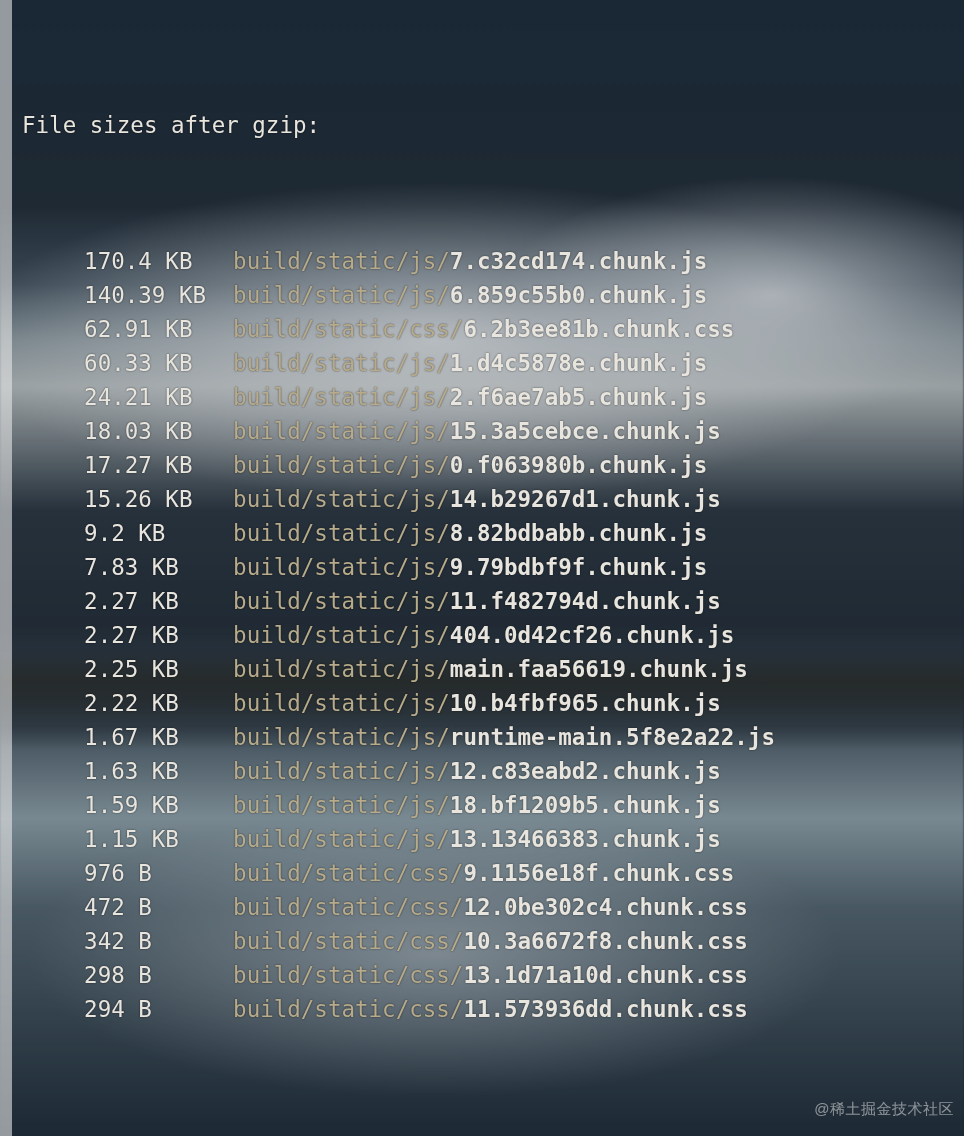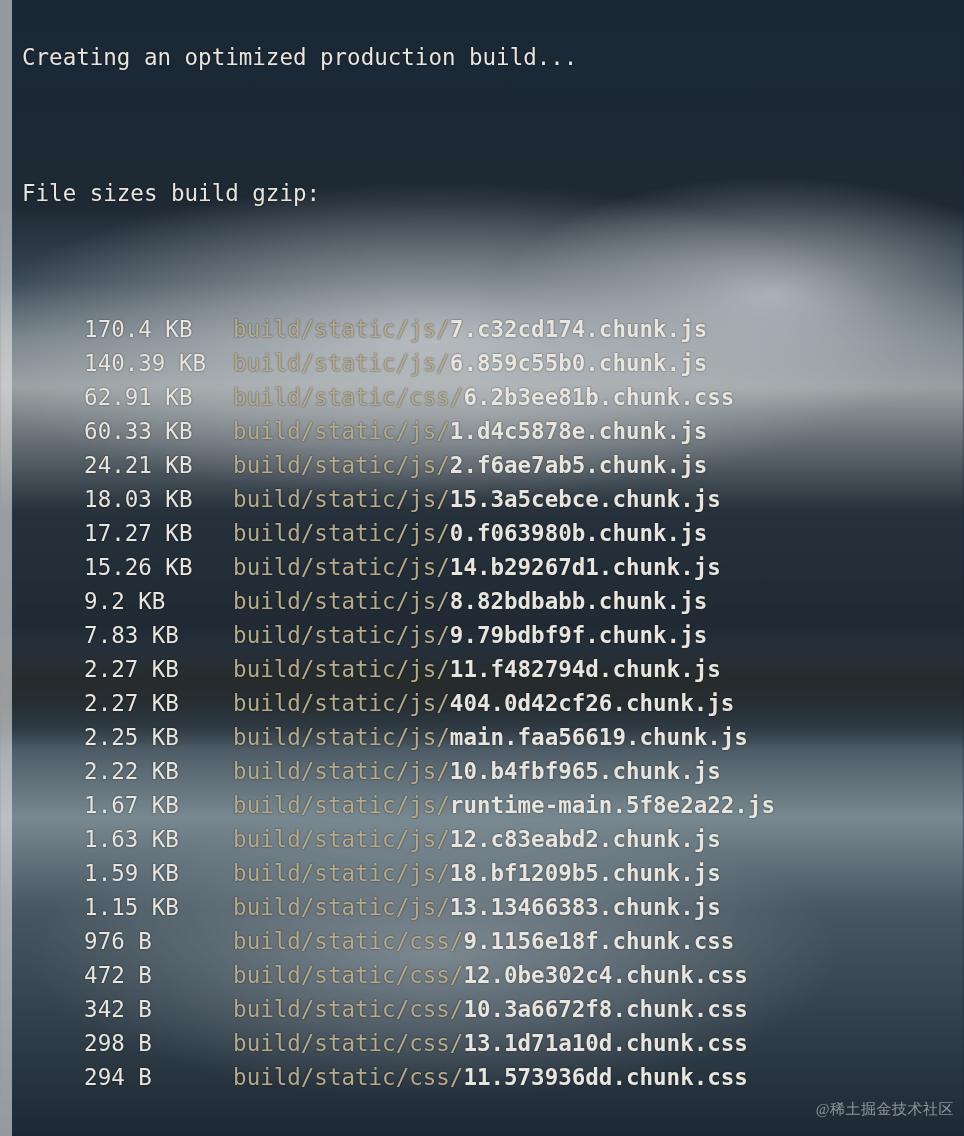--- a/index.html
+++ b/index.html
@@ -79,33 +79,32 @@
   .ok   { color:#86d94c; }
   .fn   { color:#e8e5de;font-weight:bold; }
 
   .size { display:inline-block; width:11ch;margin-left:35px; }
   .path { color:#b7ab8b; }
 
   .watermark{
     position:absolute;
     right:10px;
     bottom:10px;
-    font-family: Liberation Serif, serif;
+    font-family: Liberation Sans, sans-serif;
     font-size:15px;
     color: rgba(230,230,230,0.55);
     letter-spacing:0.5px;
   }
 </style>
 </head>
 <body>
 
 <div class="bg"></div>
 <div class="scrollbar-gutter"></div>
 
 <div class="term">
-<span class="line">Creating an optimized production build...</span>
 <span class="line"> </span>
-<span class="line">File sizes build gzip:</span>
+<span class="line">File sizes after gzip:</span>
 <span class="line"> </span>
 <div id="file-list"><span class="line">  <span class="size">170.4 KB</span><span class="path">build/static/js/</span><span class="fn">7.c32cd174.chunk.js</span></span><span class="line">  <span class="size">140.39 KB</span><span class="path">build/static/js/</span><span class="fn">6.859c55b0.chunk.js</span></span><span class="line">  <span class="size">62.91 KB</span><span class="path">build/static/css/</span><span class="fn">6.2b3ee81b.chunk.css</span></span><span class="line">  <span class="size">60.33 KB</span><span class="path">build/static/js/</span><span class="fn">1.d4c5878e.chunk.js</span></span><span class="line">  <span class="size">24.21 KB</span><span class="path">build/static/js/</span><span class="fn">2.f6ae7ab5.chunk.js</span></span><span class="line">  <span class="size">18.03 KB</span><span class="path">build/static/js/</span><span class="fn">15.3a5cebce.chunk.js</span></span><span class="line">  <span class="size">17.27 KB</span><span class="path">build/static/js/</span><span class="fn">0.f063980b.chunk.js</span></span><span class="line">  <span class="size">15.26 KB</span><span class="path">build/static/js/</span><span class="fn">14.b29267d1.chunk.js</span></span><span class="line">  <span class="size">9.2 KB</span><span class="path">build/static/js/</span><span class="fn">8.82bdbabb.chunk.js</span></span><span class="line">  <span class="size">7.83 KB</span><span class="path">build/static/js/</span><span class="fn">9.79bdbf9f.chunk.js</span></span><span class="line">  <span class="size">2.27 KB</span><span class="path">build/static/js/</span><span class="fn">11.f482794d.chunk.js</span></span><span class="line">  <span class="size">2.27 KB</span><span class="path">build/static/js/</span><span class="fn">404.0d42cf26.chunk.js</span></span><span class="line">  <span class="size">2.25 KB</span><span class="path">build/static/js/</span><span class="fn">main.faa56619.chunk.js</span></span><span class="line">  <span class="size">2.22 KB</span><span class="path">build/static/js/</span><span class="fn">10.b4fbf965.chunk.js</span></span><span class="line">  <span class="size">1.67 KB</span><span class="path">build/static/js/</span><span class="fn">runtime-main.5f8e2a22.js</span></span><span class="line">  <span class="size">1.63 KB</span><span class="path">build/static/js/</span><span class="fn">12.c83eabd2.chunk.js</span></span><span class="line">  <span class="size">1.59 KB</span><span class="path">build/static/js/</span><span class="fn">18.bf1209b5.chunk.js</span></span><span class="line">  <span class="size">1.15 KB</span><span class="path">build/static/js/</span><span class="fn">13.13466383.chunk.js</span></span><span class="line">  <span class="size">976 B</span><span class="path">build/static/css/</span><span class="fn">9.1156e18f.chunk.css</span></span><span class="line">  <span class="size">472 B</span><span class="path">build/static/css/</span><span class="fn">12.0be302c4.chunk.css</span></span><span class="line">  <span class="size">342 B</span><span class="path">build/static/css/</span><span class="fn">10.3a6672f8.chunk.css</span></span><span class="line">  <span class="size">298 B</span><span class="path">build/static/css/</span><span class="fn">13.1d71a10d.chunk.css</span></span><span class="line">  <span class="size">294 B</span><span class="path">build/static/css/</span><span class="fn">11.573936dd.chunk.css</span></span></div>
 </div>
 
 <div class="watermark">@稀土掘金技术社区</div>
 
 </body></html>

